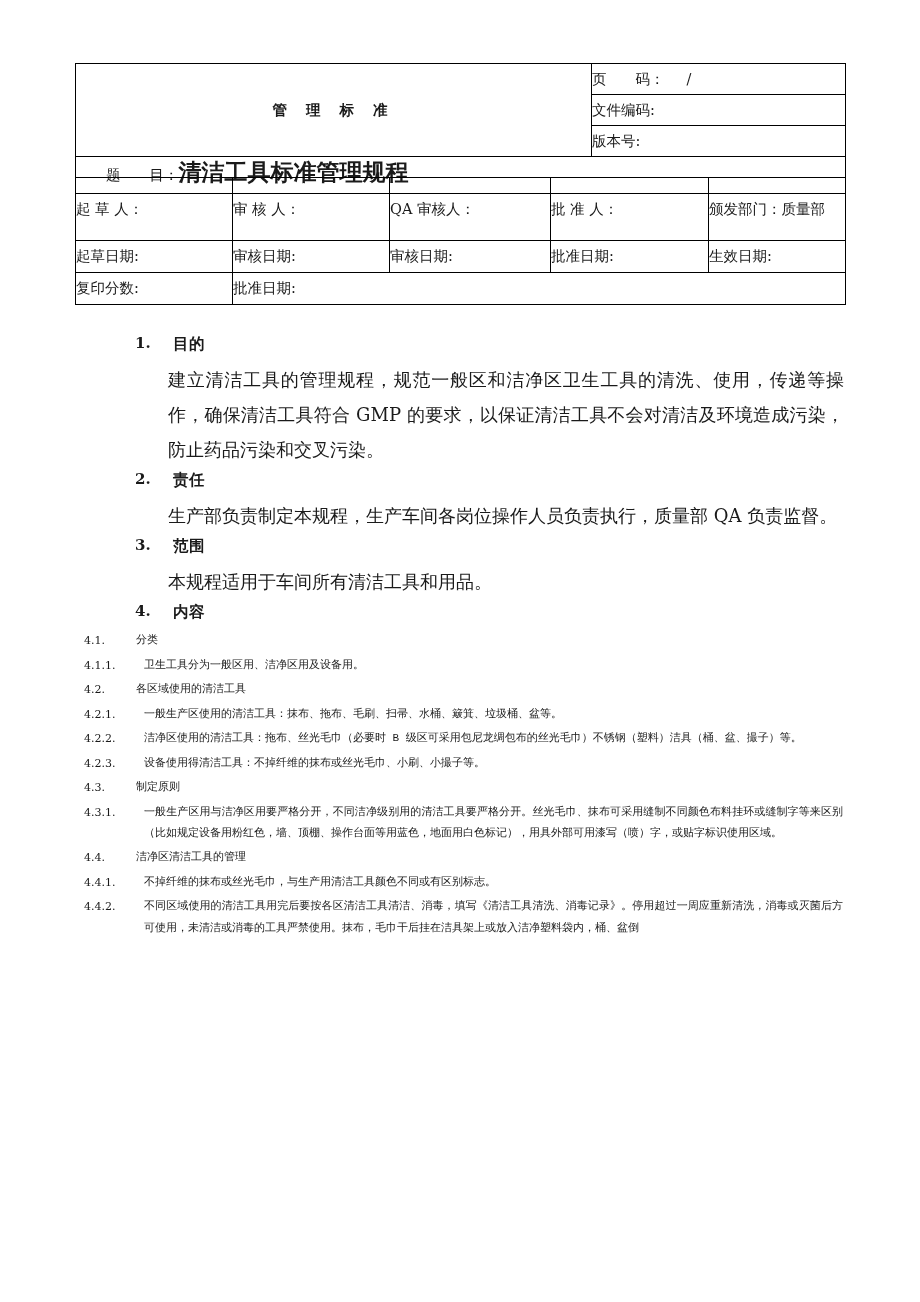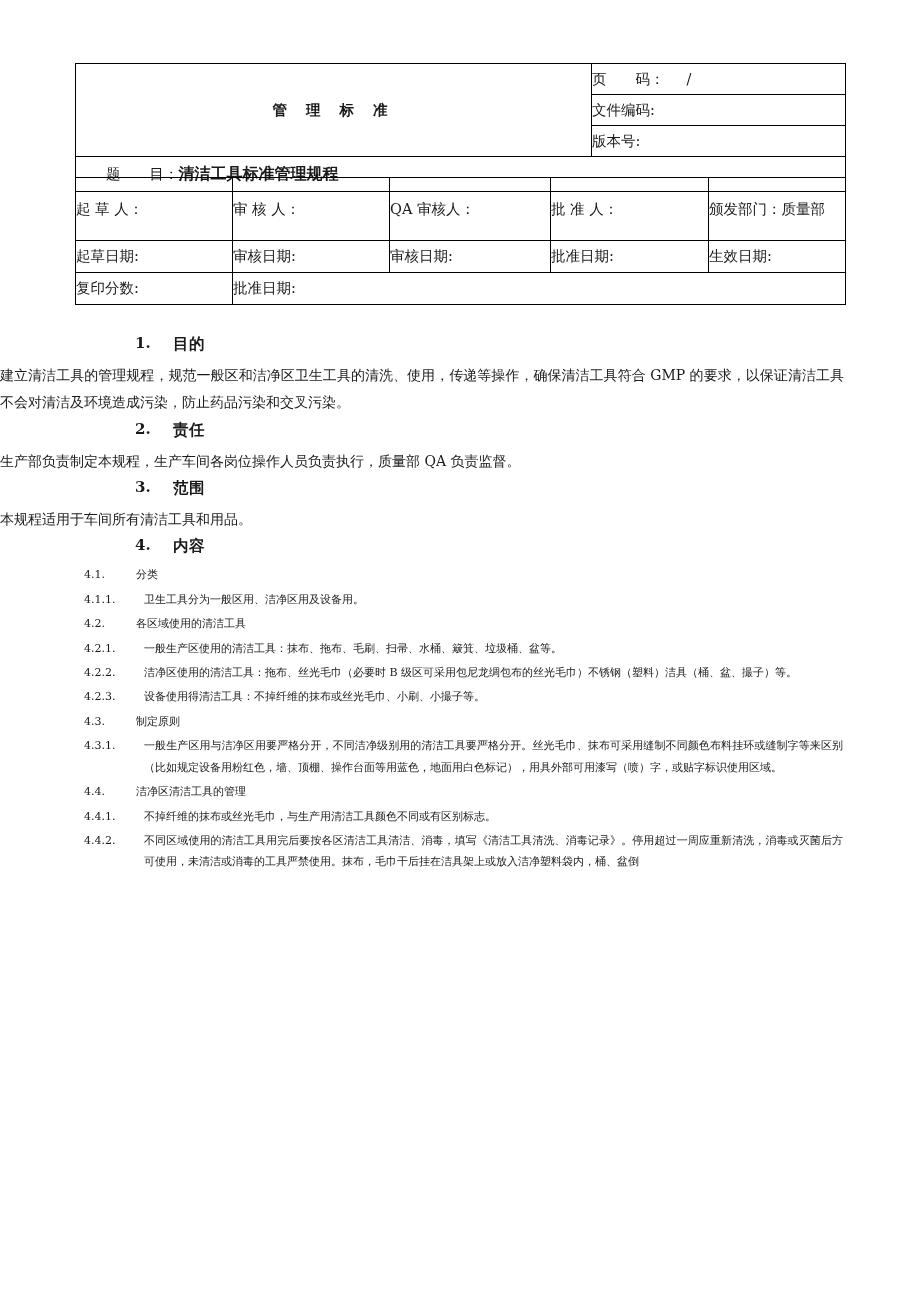--- a/index.html
+++ b/index.html
@@ -64,22 +64,22 @@
 
   .title-row-cell {
     height: 34px;
     font-size: 15px;
   }
   .title-lead {
     letter-spacing: 0;
   }
   .title-value {
     font-weight: bold;
-    font-size: 16px;
-    font-family: Liberation Serif, serif;
+    font-size: 23px;
+    font-family: Liberation Mono, monospace;
   }
 
   .sign-row td {
     height: 62px;
     vertical-align: middle;
   }
   .date-row td {
     height: 31px;
   }
   .copy-row td {
@@ -115,23 +115,24 @@
     width: 38px;
     flex: 0 0 38px;
     font-family: "DejaVu Serif", "Liberation Serif", serif;
     font-size: 15px;
   }
   .h-txt {
     letter-spacing: 0.5px;
   }
 
   .p-line {
-    font-size: 14px;
+    font-size: 18px;
     line-height: 1.95;
     margin: 0 0 3px 0;
+    padding-left: 168px;
     padding-right: 76px;
     text-align: justify;
     text-justify: inter-ideograph;
   }
 
   .sub {
     display: flex;
     align-items: flex-start;
     font-size: 11px;
     line-height: 1.95;
@@ -144,20 +145,21 @@
     width: 52px;
   }
   .sub-num.w3 {
     flex: 0 0 60px;
     width: 60px;
   }
   .sub-txt {
     flex: 1 1 auto;
     text-align: justify;
     text-justify: inter-ideograph;
+    font-family: Liberation Mono, monospace;
   }
 
   .en { font-family: "DejaVu Serif", "Liberation Serif", serif; }
 </style>
 </head>
 <body>
 
 <div class="page">
 
   <table class="header-table">

